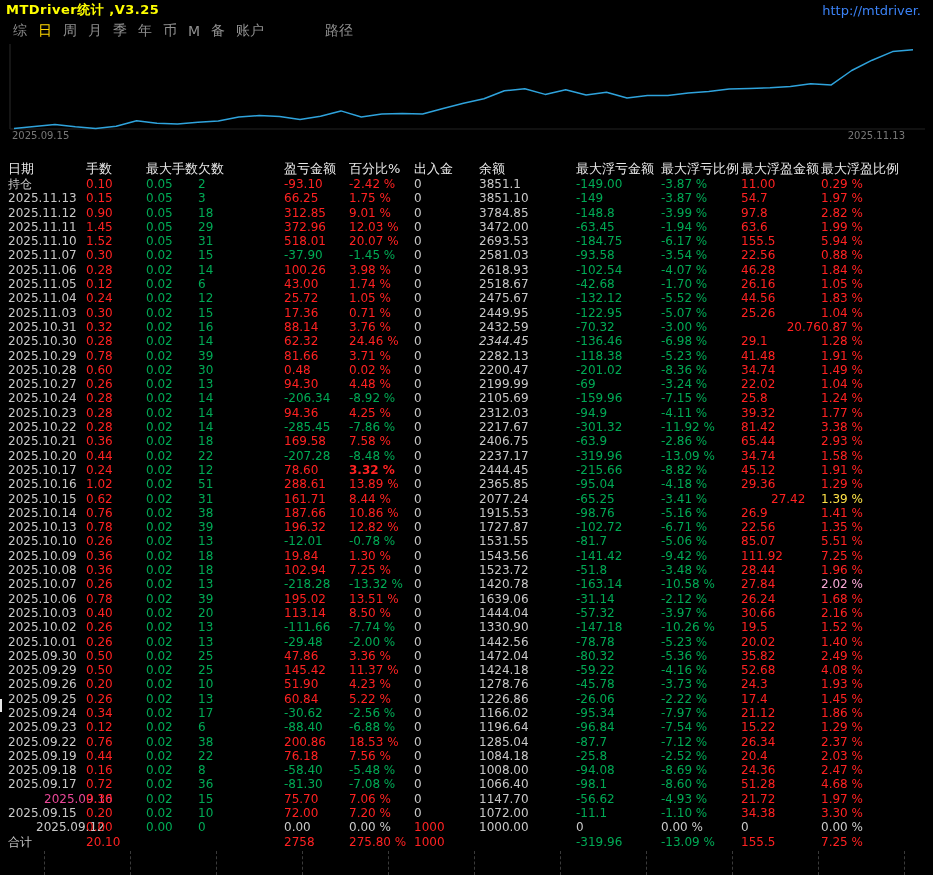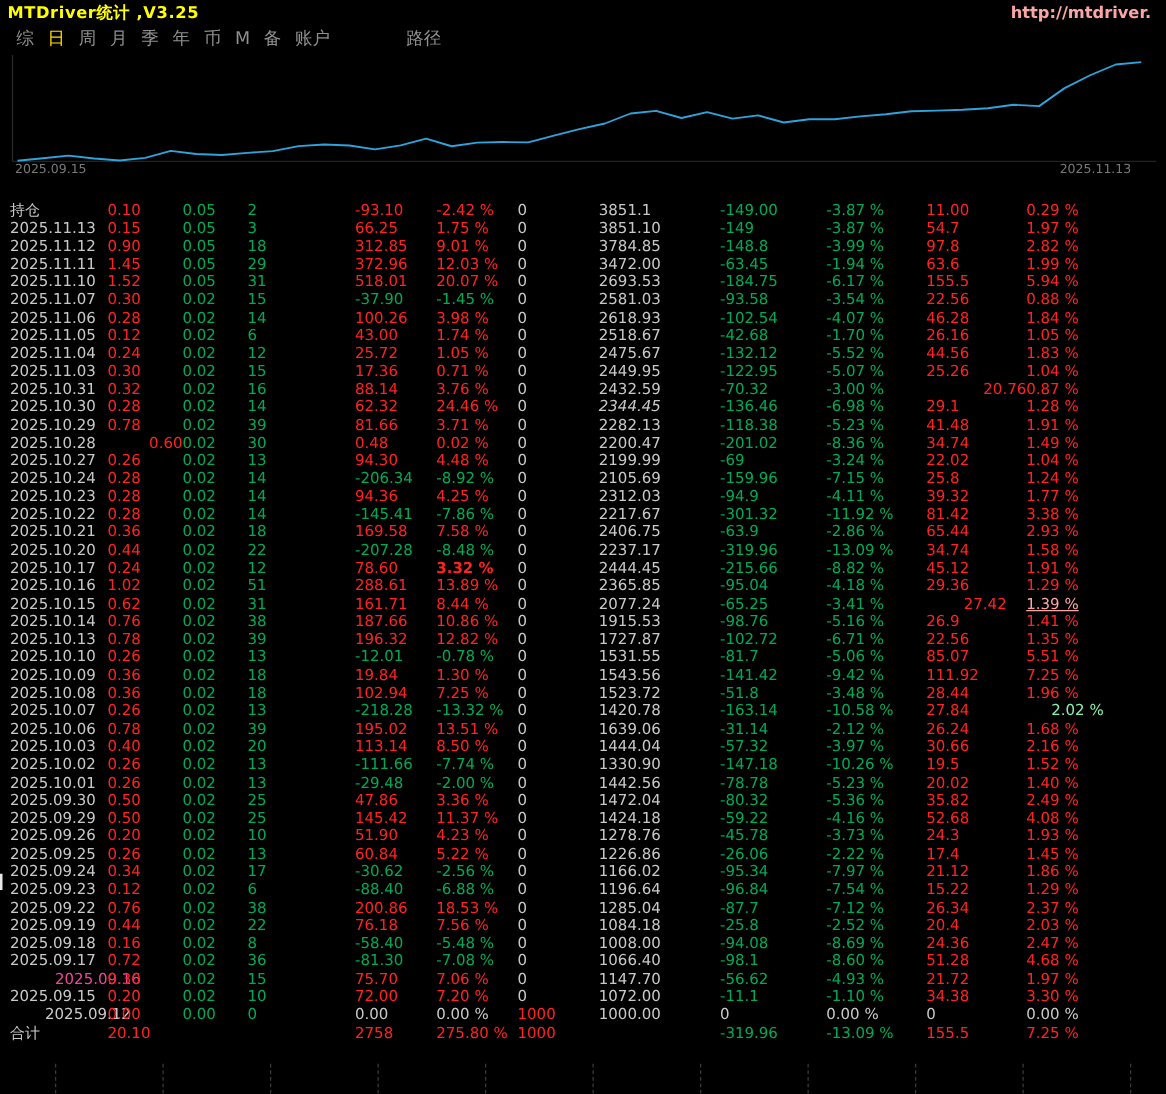--- a/index.html
+++ b/index.html
@@ -1,21 +1,21 @@
 <!DOCTYPE html>
 <html><head>
 <meta charset="utf-8">
 <style>
   html,body{margin:0;padding:0;background:#000;}
   .app{position:relative;width:933px;height:875px;background:#000;overflow:hidden;
        font-family:"DejaVu Sans","Liberation Sans",sans-serif;}
   .titlebar{position:absolute;top:0;left:0;width:100%;height:20px;box-sizing:border-box;
        display:flex;justify-content:space-between;align-items:center;padding:0 12px 0 6px;}
   .app-title{color:#FFFF00;font-size:13px;font-weight:bold;letter-spacing:.5px;}
-  .app-link{color:#fca5a5;font-size:13px;text-decoration:none;font-weight:bold;}
+  .app-link{color:#3b82f6;font-size:13px;text-decoration:none;}
   .menubar{position:absolute;top:20px;left:0;width:100%;height:22px;display:flex;align-items:center;
        padding-left:13px;box-sizing:border-box;font-size:14px;color:#909090;gap:11px;}
   .menu-item{cursor:default;}
   .menu-item.active{color:#FFD700;}
   .menu-path{margin-left:50px;}
   .chart{position:absolute;top:42px;left:0;width:933px;height:100px;}
   .chart-label{position:absolute;font-size:10px;color:#787878;bottom:1px;}
   .chart-label.left{left:12px;}
   .chart-label.right{right:28px;}
   .table{position:absolute;top:161px;left:0;width:933px;}
@@ -55,20 +55,34 @@
     <svg id="chart-svg" width="933" height="100">
         <line x1="10" y1="2" x2="10" y2="87" stroke="#2b2b2b"></line>
         <line x1="10" y1="87" x2="925" y2="87" stroke="#222222"></line>
         <polyline points="14.0,86.6 34.4,84.6 54.9,82.5 75.3,84.8 95.7,86.4 116.2,84.3 136.6,78.7 157.0,81.2 177.5,82.0 197.9,80.3 218.3,78.9 238.8,74.9 259.2,73.6 279.6,74.4 300.0,77.5 320.5,74.3 340.9,68.9 361.3,75.0 381.8,72.1 402.2,71.6 422.6,71.9 443.1,66.5 463.5,61.3 483.9,56.8 504.4,48.8 524.8,46.7 545.2,52.4 565.7,47.7 586.1,52.9 606.5,50.3 627.0,56.0 647.4,53.4 667.8,53.4 688.3,51.1 708.7,49.4 729.1,47.0 749.5,46.5 770.0,45.8 790.4,44.6 810.8,41.8 831.3,42.9 851.7,28.5 872.1,18.2 892.6,9.6 913.0,7.7" fill="none" stroke="#2FA3DC" stroke-width="1.5" stroke-linejoin="round"></polyline>
       </svg>
     <span class="chart-label left">2025.09.15</span>
     <span class="chart-label right">2025.11.13</span>
   </div>
 
   <div class="table" id="stats-table">
+      <div class="trow header">
+        <div>日期</div>
+        <div>手数</div>
+        <div>最大手数</div>
+        <div>欠数</div>
+        <div>盈亏金额</div>
+        <div>百分比%</div>
+        <div>出入金</div>
+        <div>余额</div>
+        <div>最大浮亏金额</div>
+        <div>最大浮亏比例</div>
+        <div>最大浮盈金额</div>
+        <div>最大浮盈比例</div>
+      </div>
       <div class="trow">
         <div style="color: rgb(200, 200, 200);">持仓</div>
         <div style="color: rgb(255, 34, 34);">0.10</div>
         <div style="color: rgb(0, 170, 85);">0.05</div>
         <div style="color: rgb(0, 170, 85);">2</div>
         <div style="color: rgb(255, 34, 34);">-93.10</div>
         <div style="color: rgb(255, 34, 34);">-2.42 %</div>
         <div style="color: rgb(200, 200, 200);">0</div>
         <div style="color: rgb(200, 200, 200);">3851.1</div>
         <div style="color: rgb(0, 170, 85);">-149.00</div>
@@ -239,21 +253,21 @@
         <div style="color: rgb(255, 34, 34);">3.71 %</div>
         <div style="color: rgb(200, 200, 200);">0</div>
         <div style="color: rgb(200, 200, 200);">2282.13</div>
         <div style="color: rgb(0, 170, 85);">-118.38</div>
         <div style="color: rgb(0, 170, 85);">-5.23 %</div>
         <div style="color: rgb(255, 34, 34);">41.48</div>
         <div style="color: rgb(255, 34, 34);">1.91 %</div>
       </div>
       <div class="trow">
         <div style="color: rgb(200, 200, 200);">2025.10.28</div>
-        <div style="color: rgb(255, 34, 34); text-align: right;">0.60</div>
+        <div style="color: rgb(255, 34, 34);">0.60</div>
         <div style="color: rgb(0, 170, 85);">0.02</div>
         <div style="color: rgb(0, 170, 85);">30</div>
         <div style="color: rgb(255, 34, 34);">0.48</div>
         <div style="color: rgb(255, 34, 34);">0.02 %</div>
         <div style="color: rgb(200, 200, 200);">0</div>
         <div style="color: rgb(200, 200, 200);">2200.47</div>
         <div style="color: rgb(0, 170, 85);">-201.02</div>
         <div style="color: rgb(0, 170, 85);">-8.36 %</div>
         <div style="color: rgb(255, 34, 34);">34.74</div>
         <div style="color: rgb(255, 34, 34);">1.49 %</div>
@@ -298,21 +312,21 @@
         <div style="color: rgb(0, 170, 85);">-94.9</div>
         <div style="color: rgb(0, 170, 85);">-4.11 %</div>
         <div style="color: rgb(255, 34, 34);">39.32</div>
         <div style="color: rgb(255, 34, 34);">1.77 %</div>
       </div>
       <div class="trow">
         <div style="color: rgb(200, 200, 200);">2025.10.22</div>
         <div style="color: rgb(255, 34, 34);">0.28</div>
         <div style="color: rgb(0, 170, 85);">0.02</div>
         <div style="color: rgb(0, 170, 85);">14</div>
-        <div style="color: rgb(0, 170, 85);">-145.41</div>
+        <div style="color: rgb(0, 170, 85);">-285.45</div>
         <div style="color: rgb(0, 170, 85);">-7.86 %</div>
         <div style="color: rgb(200, 200, 200);">0</div>
         <div style="color: rgb(200, 200, 200);">2217.67</div>
         <div style="color: rgb(0, 170, 85);">-301.32</div>
         <div style="color: rgb(0, 170, 85);">-11.92 %</div>
         <div style="color: rgb(255, 34, 34);">81.42</div>
         <div style="color: rgb(255, 34, 34);">3.38 %</div>
       </div>
       <div class="trow">
         <div style="color: rgb(200, 200, 200);">2025.10.21</div>
@@ -375,21 +389,21 @@
         <div style="color: rgb(255, 34, 34);">0.62</div>
         <div style="color: rgb(0, 170, 85);">0.02</div>
         <div style="color: rgb(0, 170, 85);">31</div>
         <div style="color: rgb(255, 34, 34);">161.71</div>
         <div style="color: rgb(255, 34, 34);">8.44 %</div>
         <div style="color: rgb(200, 200, 200);">0</div>
         <div style="color: rgb(200, 200, 200);">2077.24</div>
         <div style="color: rgb(0, 170, 85);">-65.25</div>
         <div style="color: rgb(0, 170, 85);">-3.41 %</div>
         <div style="color: rgb(255, 34, 34); margin-left: 30px;">27.42</div>
-        <div style="color: #fca5a5; text-decoration: underline;">1.39 %</div>
+        <div style="color: #fde047;">1.39 %</div>
       </div>
       <div class="trow">
         <div style="color: rgb(200, 200, 200);">2025.10.14</div>
         <div style="color: rgb(255, 34, 34);">0.76</div>
         <div style="color: rgb(0, 170, 85);">0.02</div>
         <div style="color: rgb(0, 170, 85);">38</div>
         <div style="color: rgb(255, 34, 34);">187.66</div>
         <div style="color: rgb(255, 34, 34);">10.86 %</div>
         <div style="color: rgb(200, 200, 200);">0</div>
         <div style="color: rgb(200, 200, 200);">1915.53</div>
@@ -459,21 +473,21 @@
         <div style="color: rgb(255, 34, 34);">0.26</div>
         <div style="color: rgb(0, 170, 85);">0.02</div>
         <div style="color: rgb(0, 170, 85);">13</div>
         <div style="color: rgb(0, 170, 85);">-218.28</div>
         <div style="color: rgb(0, 170, 85);">-13.32 %</div>
         <div style="color: rgb(200, 200, 200);">0</div>
         <div style="color: rgb(200, 200, 200);">1420.78</div>
         <div style="color: rgb(0, 170, 85);">-163.14</div>
         <div style="color: rgb(0, 170, 85);">-10.58 %</div>
         <div style="color: rgb(255, 34, 34);">27.84</div>
-        <div style="color: #86efac; margin-left: 20px;">2.02 %</div>
+        <div style="color: #f9a8d4;">2.02 %</div>
       </div>
       <div class="trow">
         <div style="color: rgb(200, 200, 200);">2025.10.06</div>
         <div style="color: rgb(255, 34, 34);">0.78</div>
         <div style="color: rgb(0, 170, 85);">0.02</div>
         <div style="color: rgb(0, 170, 85);">39</div>
         <div style="color: rgb(255, 34, 34);">195.02</div>
         <div style="color: rgb(255, 34, 34);">13.51 %</div>
         <div style="color: rgb(200, 200, 200);">0</div>
         <div style="color: rgb(200, 200, 200);">1639.06</div>

